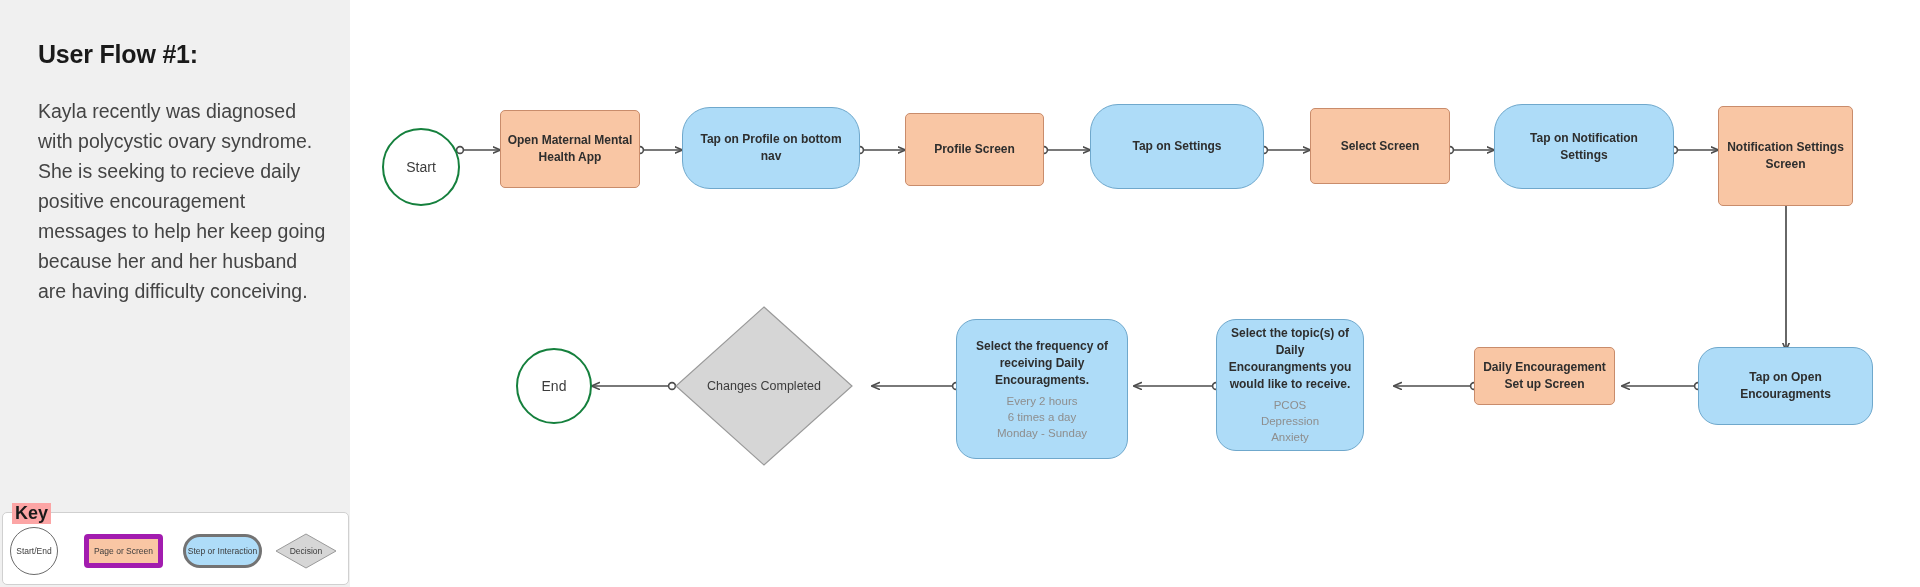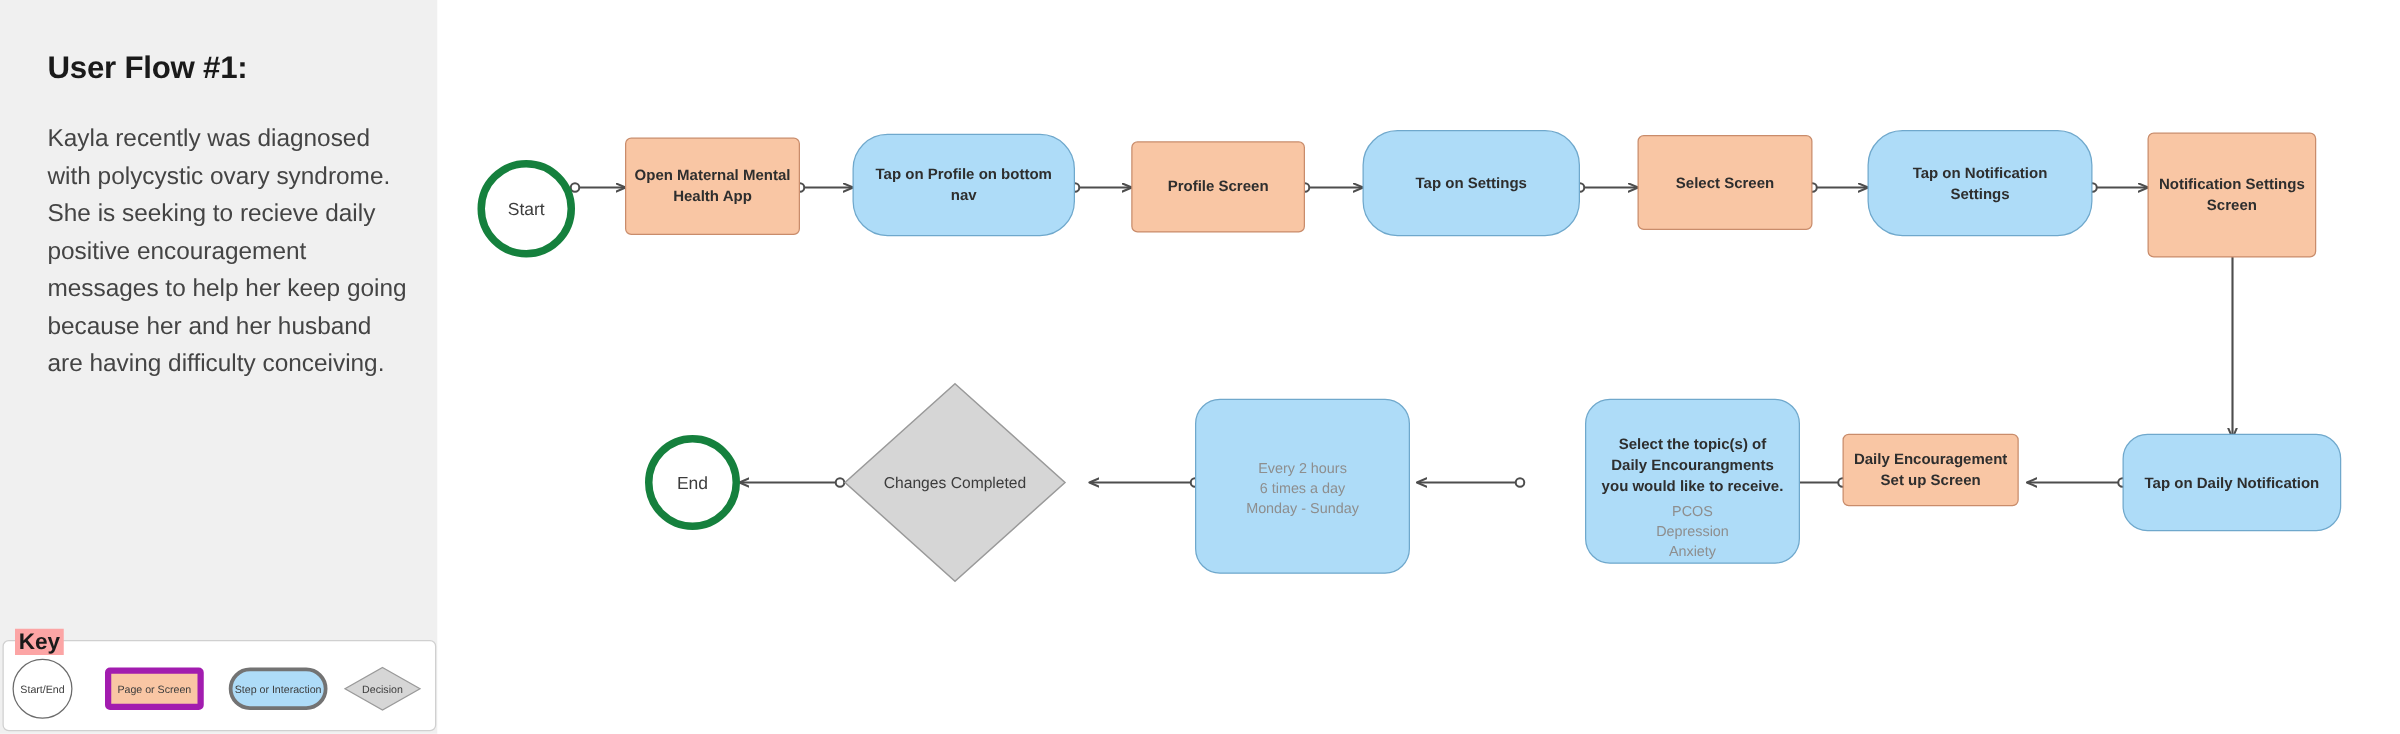--- a/index.html
+++ b/index.html
@@ -147,21 +147,21 @@
     text-align: center;
     box-sizing: border-box;
     color: #2e2e2e;
   }
   .node .title {
     font-weight: bold;
     font-size: 12px;
     line-height: 17px;
   }
   .node.terminal {
-    border: 6px solid #15803d;
+    border: 2px solid #15803d;
     border-radius: 50%;
     background: #ffffff;
   }
   .node.terminal .title {
     font-weight: normal;
     font-size: 14px;
     color: #3c3c3c;
   }
   .node.screen {
     background: #f9c6a4;
@@ -293,37 +293,38 @@
 
 <div class="node step" style="left:1494px;top:104px;width:180px;height:85px;padding:0 14px;">
   <span class="title">Tap on Notification Settings</span>
 </div>
 
 <div class="node screen" style="left:1718px;top:106px;width:135px;height:100px;padding:0 8px;">
   <span class="title">Notification Settings Screen</span>
 </div>
 
 <div class="node step tall" style="left:1698px;top:347px;width:175px;height:78px;padding:0 12px;">
-  <span class="title">Tap on Daily Notification</span>
+  <span class="title">Tap on Open Encouragments</span>
 </div>
 
 <div class="node screen" style="left:1474px;top:347px;width:141px;height:58px;padding:0 6px;">
   <span class="title">Daily Encouragement Set up Screen</span>
 </div>
 
-<div class="node step tall" style="left:1268px;top:319px;width:172px;height:132px;padding:0 10px;justify-content:flex-end;">
+<div class="node step tall" style="left:1216px;top:319px;width:148px;height:132px;padding:0 10px;">
   <span class="title">Select the topic(s) of Daily Encourangments you would like to receive.</span>
   <span class="sublist">
     <span>PCOS</span><br>
     <span>Depression</span><br>
     <span>Anxiety</span>
   </span>
 </div>
 
 <div class="node step tall" style="left:956px;top:319px;width:172px;height:140px;padding:0 14px;">
+  <span class="title">Select the frequency of receiving Daily Encouragments.</span>
   <span class="sublist">
     <span>Every 2 hours</span><br>
     <span>6 times a day</span><br>
     <span>Monday - Sunday</span>
   </span>
 </div>
 
 <div class="node decision" style="left:674px;top:305px;width:180px;height:162px;">
   <span class="title">Changes Completed</span>
 </div>

